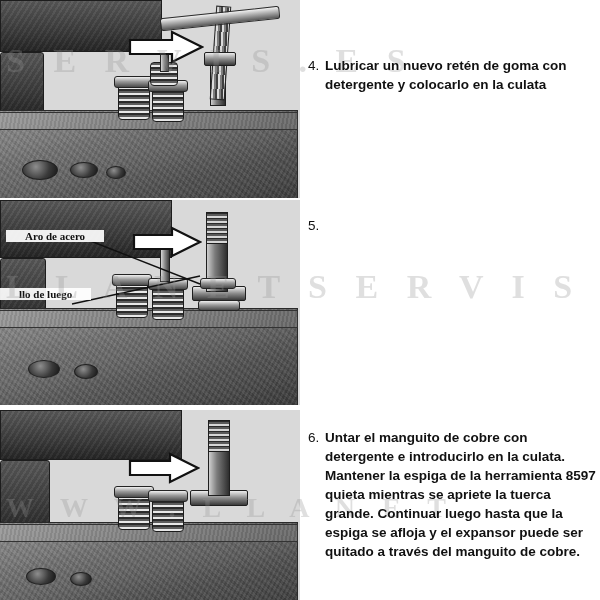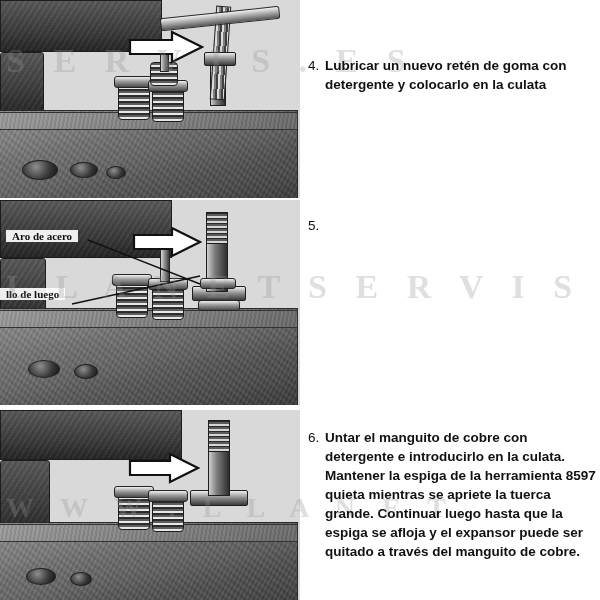--- a/index.html
+++ b/index.html
@@ -138,21 +138,21 @@
   .arrow-svg { position: absolute; }
 
   
   .callout {
     position: absolute;
     font-family: "Liberation Serif", serif;
     font-size: 11px;
     font-weight: bold;
     color: #111;
     background: rgba(255,255,255,0.92);
-    padding: 0 6px;
+    padding: 0 19px;
     white-space: nowrap;
     z-index: 3;
     text-align: center;
   }
 
   
   .text-col {
     position: absolute;
     left: 308px;
     width: 288px;

